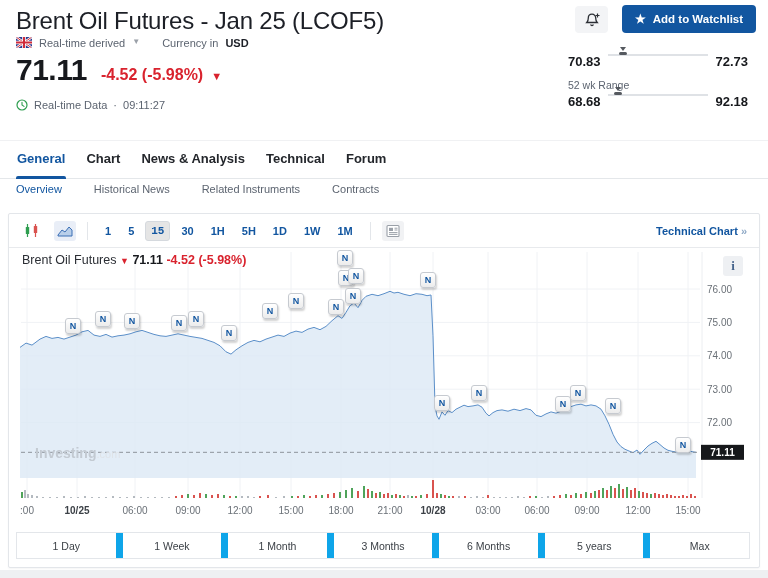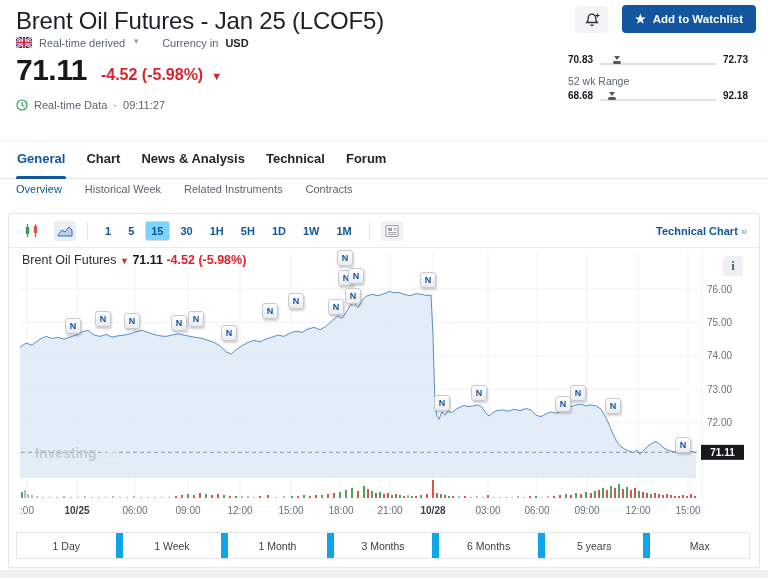--- a/index.html
+++ b/index.html
@@ -19,43 +19,43 @@
   .price-chg { margin-left:14px; font-size:16px; font-weight:700; color:#d9232e; }
   .price-arrow { margin-left:8px; font-size:11px; color:#d9232e; }
   .rt-row { position:absolute; left:16px; top:99px; display:flex; align-items:center; gap:6px; font-size:11px; color:#5c6470; }
   .alert-btn { position:absolute; left:575px; top:6px; width:33px; height:27px; background:#f3f4f6; border-radius:4px; display:flex; align-items:center; justify-content:center; cursor:pointer; }
   .watch-btn { position:absolute; left:622px; top:5px; height:28px; padding:0 13px; background:#1256a0; border-radius:4px; display:flex; align-items:center; gap:7px; color:#fff; font-size:11.5px; font-weight:700; cursor:pointer; }
   .watch-btn .star { font-size:12px; }
   
   .ranges { position:absolute; left:568px; top:54px; width:180px; }
   .range-block { margin-bottom:10px; }
   .range-label { font-size:10.5px; color:#5c6470; margin-bottom:3px; }
-  .range-vals { display:flex; align-items:flex-end; gap:7px; font-size:10px; font-weight:700; color:#17191d; }
+  .range-vals { display:flex; align-items:flex-start; gap:7px; font-size:13px; font-weight:700; color:#17191d; }
   .range-track { flex:1; height:2px; background:#dfe2e6; position:relative; }
   .range-marker { position:absolute; top:-2px; width:8px; height:3px; background:#55595f; border-radius:2px; transform:translateX(-50%); }
   .range-marker::before { content:''; position:absolute; left:50%; top:-5px; transform:translateX(-50%);
     border-left:3px solid transparent; border-right:3px solid transparent; border-top:4px solid #55595f; }
   
   .nav { position:absolute; left:0; top:140px; width:768px; border-top:1px solid #f0f1f3; border-bottom:1px solid #e4e7ea; padding:8px 0 0 16px; display:flex; gap:19px; }
   .tab { font-size:13px; font-weight:700; color:#23262b; padding:2px 1px 12px; position:relative; cursor:pointer; }
   .tab.active { color:#1256a0; }
   .tab.active::after { content:''; position:absolute; left:0; right:0; bottom:-1px; height:3px; background:#1256a0; border-radius:2px 2px 0 0; }
-  .subnav { position:absolute; left:16px; top:183px; display:flex; gap:23px; }
+  .subnav { position:absolute; left:16px; top:183px; display:flex; gap:32px; }
   .subtab { font-size:11px; color:#5c6470; cursor:pointer; }
   .subtab.active { color:#1256a0; }
   
   .card { position:absolute; left:8px; top:213px; width:752px; height:355px; background:#fff; border:1px solid #e3e6ea; border-radius:2px; box-shadow:0 1px 2px rgba(0,0,0,.04); }
   .ctoolbar { height:34px; border-bottom:1px solid #e8eaed; display:flex; align-items:center; padding:0 12px; gap:11px; }
   .tool-ic { width:22px; height:20px; display:flex; align-items:center; justify-content:center; border-radius:3px; cursor:pointer; }
   .tool-ic.sel { background:#e9eef7; }
   .tool-ic.news { background:#f1f2f4; }
   .vdiv { width:1px; height:18px; background:#e3e6ea; }
   .ivals { display:flex; align-items:center; gap:5px; }
   .ival { font-size:11px; font-weight:700; color:#1256a0; padding:3px 5px; border:1px solid transparent; border-radius:3px; cursor:pointer; }
-  .ival.sel { border-color:#d5d9de; background:#7dd3fc; }
+  .ival.sel { border-color:#d5d9de; background:#e5e5e5;font-family:Liberation Mono, monospace; }
   .tc-link { margin-left:auto; font-size:11px; font-weight:700; color:#1256a0; cursor:pointer; }
   .tc-link .raq { color:#8fa9c6; }
   .chart-wrap { position:relative; width:750px; height:285px; }
   .legend { position:absolute; left:13px; top:5px; font-size:12.5px; color:#2b2e34; z-index:3; }
   .legend b { font-weight:700; color:#17191d; }
   .legend .dn { color:#d9232e; font-size:9px; }
   .legend .chg { color:#d9232e; font-weight:700; }
   .info-ic { position:absolute; right:16px; top:8px; width:20px; height:20px; background:#eef0f3; border-radius:3px; display:flex; align-items:center; justify-content:center; font-family:"Liberation Serif", serif; font-weight:700; font-size:13px; color:#46648c; z-index:3; cursor:pointer; }
   .watermark { position:absolute; left:26px; top:197px; font-size:14px; z-index:2; pointer-events:none; }
   .watermark .wb { font-weight:700; color:#c3cad2; }
@@ -142,21 +142,21 @@
 
 <nav class="nav" id="main-tabs">
     <div class="tab active">General</div>
     <div class="tab">Chart</div>
     <div class="tab">News &amp; Analysis</div>
     <div class="tab">Technical</div>
     <div class="tab">Forum</div>
   </nav>
 <div class="subnav" id="sub-tabs">
     <div class="subtab active">Overview</div>
-    <div class="subtab">Historical Week</div>
+    <div class="subtab">Historical News</div>
     <div class="subtab">Related Instruments</div>
     <div class="subtab">Contracts</div>
   </div>
 
 <section class="card">
   <div class="ctoolbar">
     <span class="tool-ic">
       <svg width="16" height="16" viewBox="0 0 16 16">
         <path d="M3.5 1v3 M3.5 11v3" stroke="#2e9e4f" stroke-width="1.2"></path>
         <rect x="1.8" y="4" width="3.4" height="7" rx="0.5" fill="#2e9e4f"></rect>

